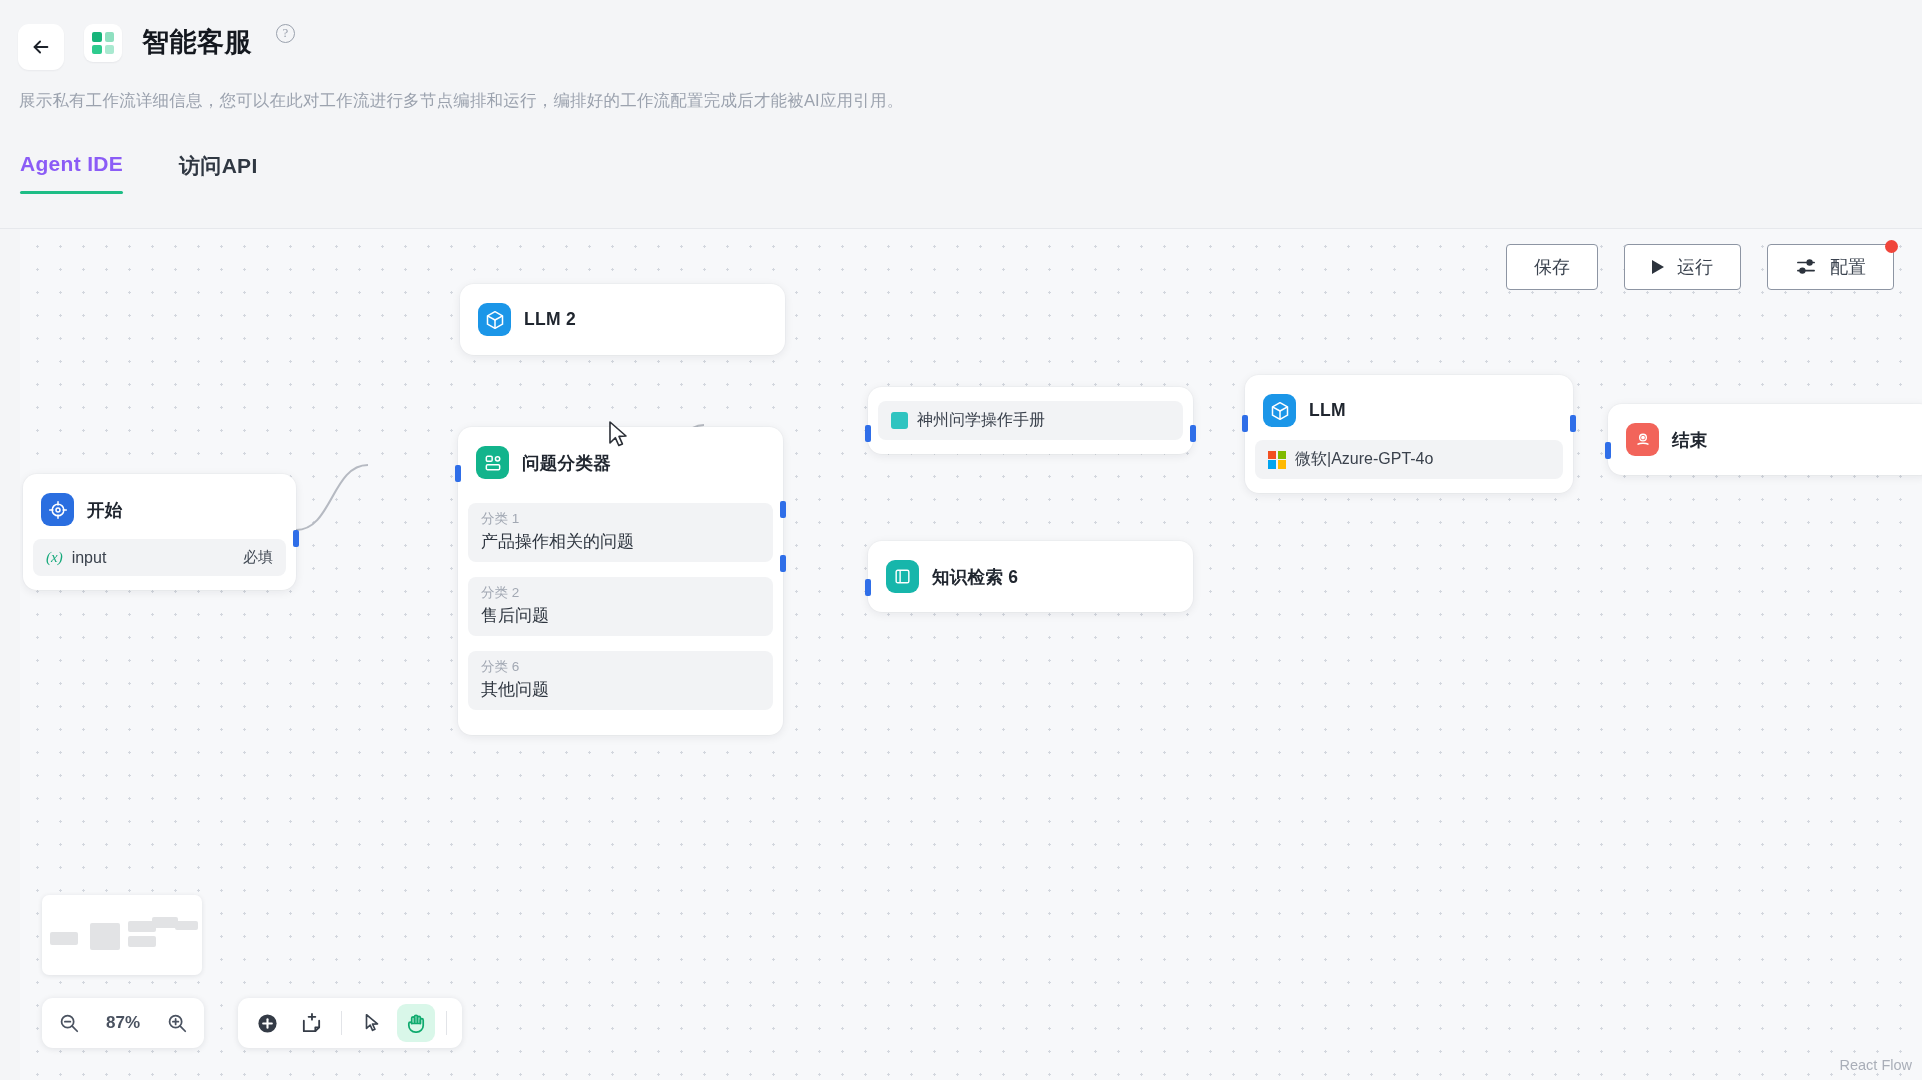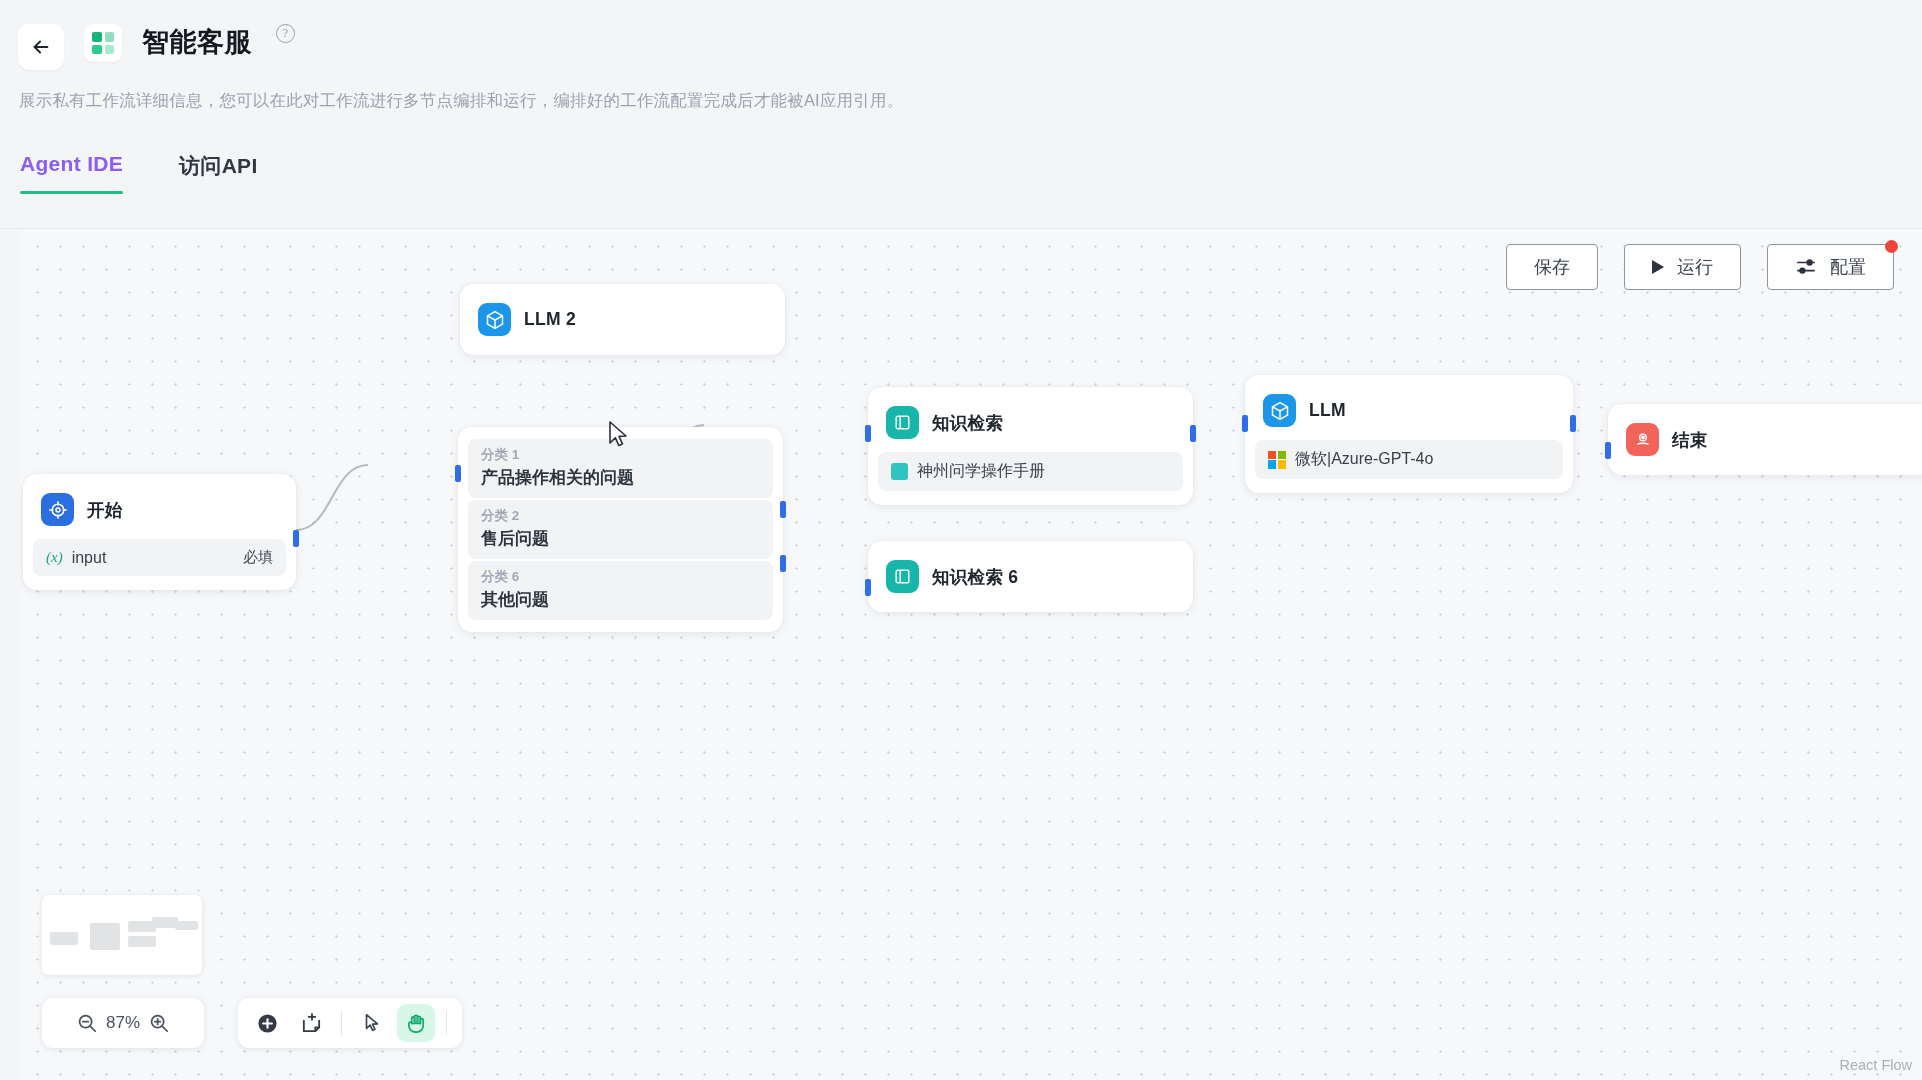--- a/index.html
+++ b/index.html
@@ -89,21 +89,21 @@
   .ico-red { background: #f2645a; }
   .node-title { font-size: 17.5px; font-weight: 700; color: #20262f; letter-spacing: .3px; }
   .node-row {
     background: #f2f3f5; border-radius: 8px; margin: 4px 0;
     padding: 9px 13px; display: flex; align-items: center; justify-content: space-between;
     font-size: 16px; color: #3a414c;
   }
   .node-row .left { display: flex; align-items: center; gap: 9px; }
   .var-x { color: #16a97b; font-size: 15px; font-family: "Liberation Serif", serif; font-style: italic; }
   .req { color: #3f4752; font-size: 15px; }
-  .cat-row { background: #f2f3f5; border-radius: 8px; margin: 2px 0; padding: 7px 13px 9px; font-weight: bold; }
+  .cat-row { background: #f2f3f5; border-radius: 8px; margin: 15px 0; padding: 7px 13px 9px; }
   .cat-label { font-size: 13.5px; color: #a2a8b3; margin-bottom: 2px; }
   .cat-value { font-size: 17px; color: #2d343e; }
   .kb-ico { width: 17px; height: 17px; border-radius: 3px; background: #2fc4c0; flex: none; }
   .ms-logo { width: 18px; height: 18px; display: grid; grid-template-columns: 1fr 1fr; grid-template-rows: 1fr 1fr; gap: 1.6px; flex: none; }
   .ms-logo i:nth-child(1) { background: #f25022; }
   .ms-logo i:nth-child(2) { background: #7fba00; }
   .ms-logo i:nth-child(3) { background: #00a4ef; }
   .ms-logo i:nth-child(4) { background: #ffb900; }
 
   .handle { position: absolute; width: 6px; height: 17px; background: #2f6ee8; border-radius: 2px; }
@@ -113,21 +113,21 @@
     position: absolute; left: 22px; bottom: 105px; width: 160px; height: 80px;
     background: #ffffff; border-radius: 7px; box-shadow: 0 1px 5px rgba(20,28,40,.10);
     overflow: hidden;
   }
   .mm { position: absolute; background: #e2e3e5; border-radius: 2px; }
 
   
   .zoom-bar {
     position: absolute; left: 22px; bottom: 32px; height: 50px; width: 162px;
     background: #ffffff; border-radius: 11px; box-shadow: 0 1px 6px rgba(20,28,40,.10);
-    display: flex; align-items: center; justify-content: center; padding: 0 8px;
+    display: flex; align-items: center; justify-content: space-between; padding: 0 8px; font-weight: bold;
   }
   .zoom-pct { font-size: 17px; color: #4a5260; }
   .tool-bar {
     position: absolute; left: 218px; bottom: 32px; height: 50px;
     background: #ffffff; border-radius: 11px; box-shadow: 0 1px 6px rgba(20,28,40,.10);
     display: flex; align-items: center; gap: 6px; padding: 0 10px;
   }
   .tool { width: 38px; height: 38px; border-radius: 9px; display: flex; align-items: center; justify-content: center; cursor: pointer; }
   .tool.active { background: #d9f7e9; }
   .vline { width: 1px; height: 24px; background: #e2e4e8; margin: 0 5px; }
@@ -231,46 +231,47 @@
           <span>input</span>
         </span>
         <span class="req">必填</span>
       </div>
     </div>
 
     <div class="node" style="left:438px; top:198px; width:325px;">
       <div class="handle" style="left:-3px; top:38px;"></div>
       <div class="handle" style="right:-3px; top:74px;"></div>
       <div class="handle" style="right:-3px; top:128px;"></div>
+      <div class="node-head">
+        <div class="node-ico ico-green">
+          <svg width="20" height="20" viewBox="0 0 24 24" fill="none" stroke="#fff" stroke-width="1.8" stroke-linecap="round">
+            <rect x="4" y="4" width="7" height="6" rx="1.5"></rect>
+              <circle cx="17.5" cy="7" r="2.6"></circle>
+            <rect x="4" y="14" width="16" height="6" rx="1.5"></rect>
+          </svg>
+        </div>
+        <div class="node-title">问题分类器</div>
+      </div>
       <div class="cat-row">
         <div class="cat-label">分类 1</div>
         <div class="cat-value">产品操作相关的问题</div>
       </div>
       <div class="cat-row">
         <div class="cat-label">分类 2</div>
         <div class="cat-value">售后问题</div>
       </div>
       <div class="cat-row">
         <div class="cat-label">分类 6</div>
         <div class="cat-value">其他问题</div>
       </div>
     </div>
 
     <div class="node" style="left:848px; top:158px; width:325px;">
       <div class="handle" style="left:-3px; top:38px;"></div>
       <div class="handle" style="right:-3px; top:38px;"></div>
-      <div class="node-head">
-        <div class="node-ico ico-teal">
-          <svg width="19" height="19" viewBox="0 0 24 24" fill="none" stroke="#fff" stroke-width="1.8" stroke-linejoin="round">
-            <rect x="4" y="4" width="16" height="16" rx="2"></rect>
-              <line x1="9" y1="4" x2="9" y2="20"></line>
-          </svg>
-        </div>
-        <div class="node-title">知识检索</div>
-      </div>
       <div class="node-row">
         <span class="left">
           <span class="kb-ico"></span>
           <span>神州问学操作手册</span>
         </span>
       </div>
     </div>
 
     <div class="node" style="left:848px; top:312px; width:325px;">
       <div class="handle" style="left:-3px; top:38px;"></div>

